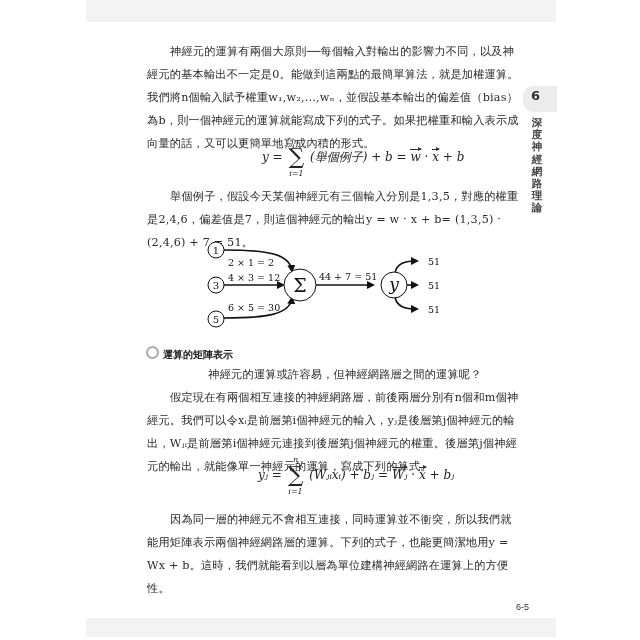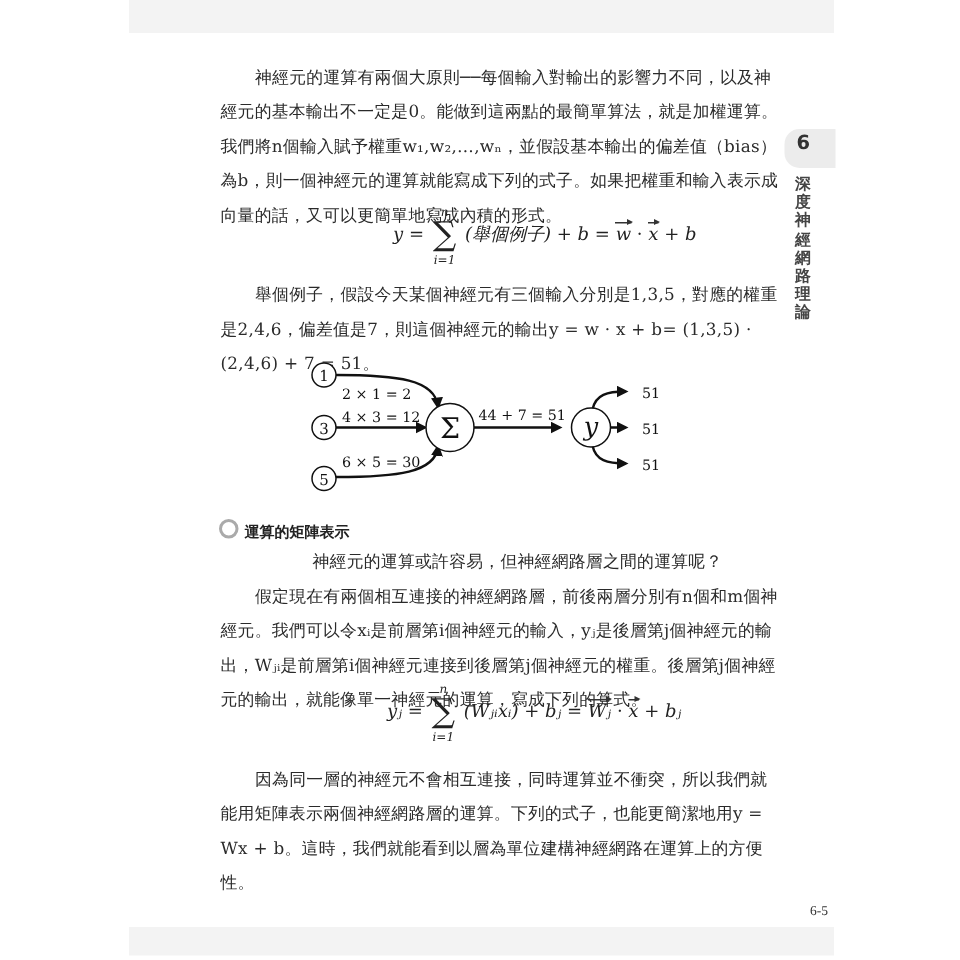--- a/index.html
+++ b/index.html
@@ -15,25 +15,25 @@
   .eq { position:absolute; font-size:12px; color:#222; }
   .eq .sum { position:relative; display:inline-block; font-size:22px; line-height:18px; vertical-align:middle; margin:0 2px; }
   .eq .sum .up, .eq .sum .dn { position:absolute; left:50%; transform:translateX(-50%); font-size:8px; font-style:italic; line-height:8px; }
   .eq .sum .up { top:-10px; }
   .eq .sum .dn { bottom:-12px; white-space:nowrap; }
   .vec { position:relative; display:inline-block; }
   .vec::before { content:""; position:absolute; top:-1px; left:0; right:0; border-top:1px solid #333; }
   .vec::after { content:""; position:absolute; top:-3px; right:-1px; border-left:4px solid #333; border-top:2px solid transparent; border-bottom:2px solid transparent; }
   .tab { position:absolute; left:523px; top:86px; width:34px; height:26px; background:#ececec; border-radius:10px 0 0 10px; }
   .tab-num { position:absolute; left:531px; top:88px; font-family:"DejaVu Sans", sans-serif; font-weight:bold; font-size:13px; color:#333; }
-  .tab-title { position:absolute; left:530px; top:117px; width:14px; font-family:Liberation Sans, sans-serif;
-               font-weight:bold; font-size:10.5px; line-height:12.2px; color:#444; word-break:break-all; }
+  .tab-title { position:absolute; left:530px; top:117px; width:14px; font-family:Liberation Serif, serif;
+               font-weight:bold; font-size:10.5px; line-height:12.2px; color:#444; word-break:break-all;text-align:center; }
   .section { position:absolute; left:146px; top:346px; font-family:"DejaVu Sans", sans-serif; font-weight:bold; font-size:10px; color:#222; }
   .section .icon { display:inline-block; width:9px; height:9px; border:2px solid #aaa; border-radius:50%; margin-right:4px; vertical-align:-1px; }
-  .pagenum { position:absolute; left:540px; top:602px; font-family:Liberation Serif, serif; font-size:9px; color:#333; }
+  .pagenum { position:absolute; left:516px; top:602px; font-family:Liberation Sans, sans-serif; font-size:9px; color:#333; }
   svg text { font-family:"DejaVu Serif", serif; }
 </style>
 </head>
 <body>
 
 <div class="band top"></div>
 
 <div class="para" style="top:40px;"><span class="indent"></span><span>神經元的運算有兩個大原則──每個輸入對輸出的影響力不同，以及神經元的基本輸出不一定是0。能做到這兩點的最簡單算法，就是加權運算。我們將n個輸入賦予權重w₁,w₂,…,wₙ，並假設基本輸出的偏差值（bias）為b，則一個神經元的運算就能寫成下列的式子。如果把權重和輸入表示成向量的話，又可以更簡單地寫成內積的形式。</span></div>
 
 <div class="eq" style="left:262px; top:148px;">

